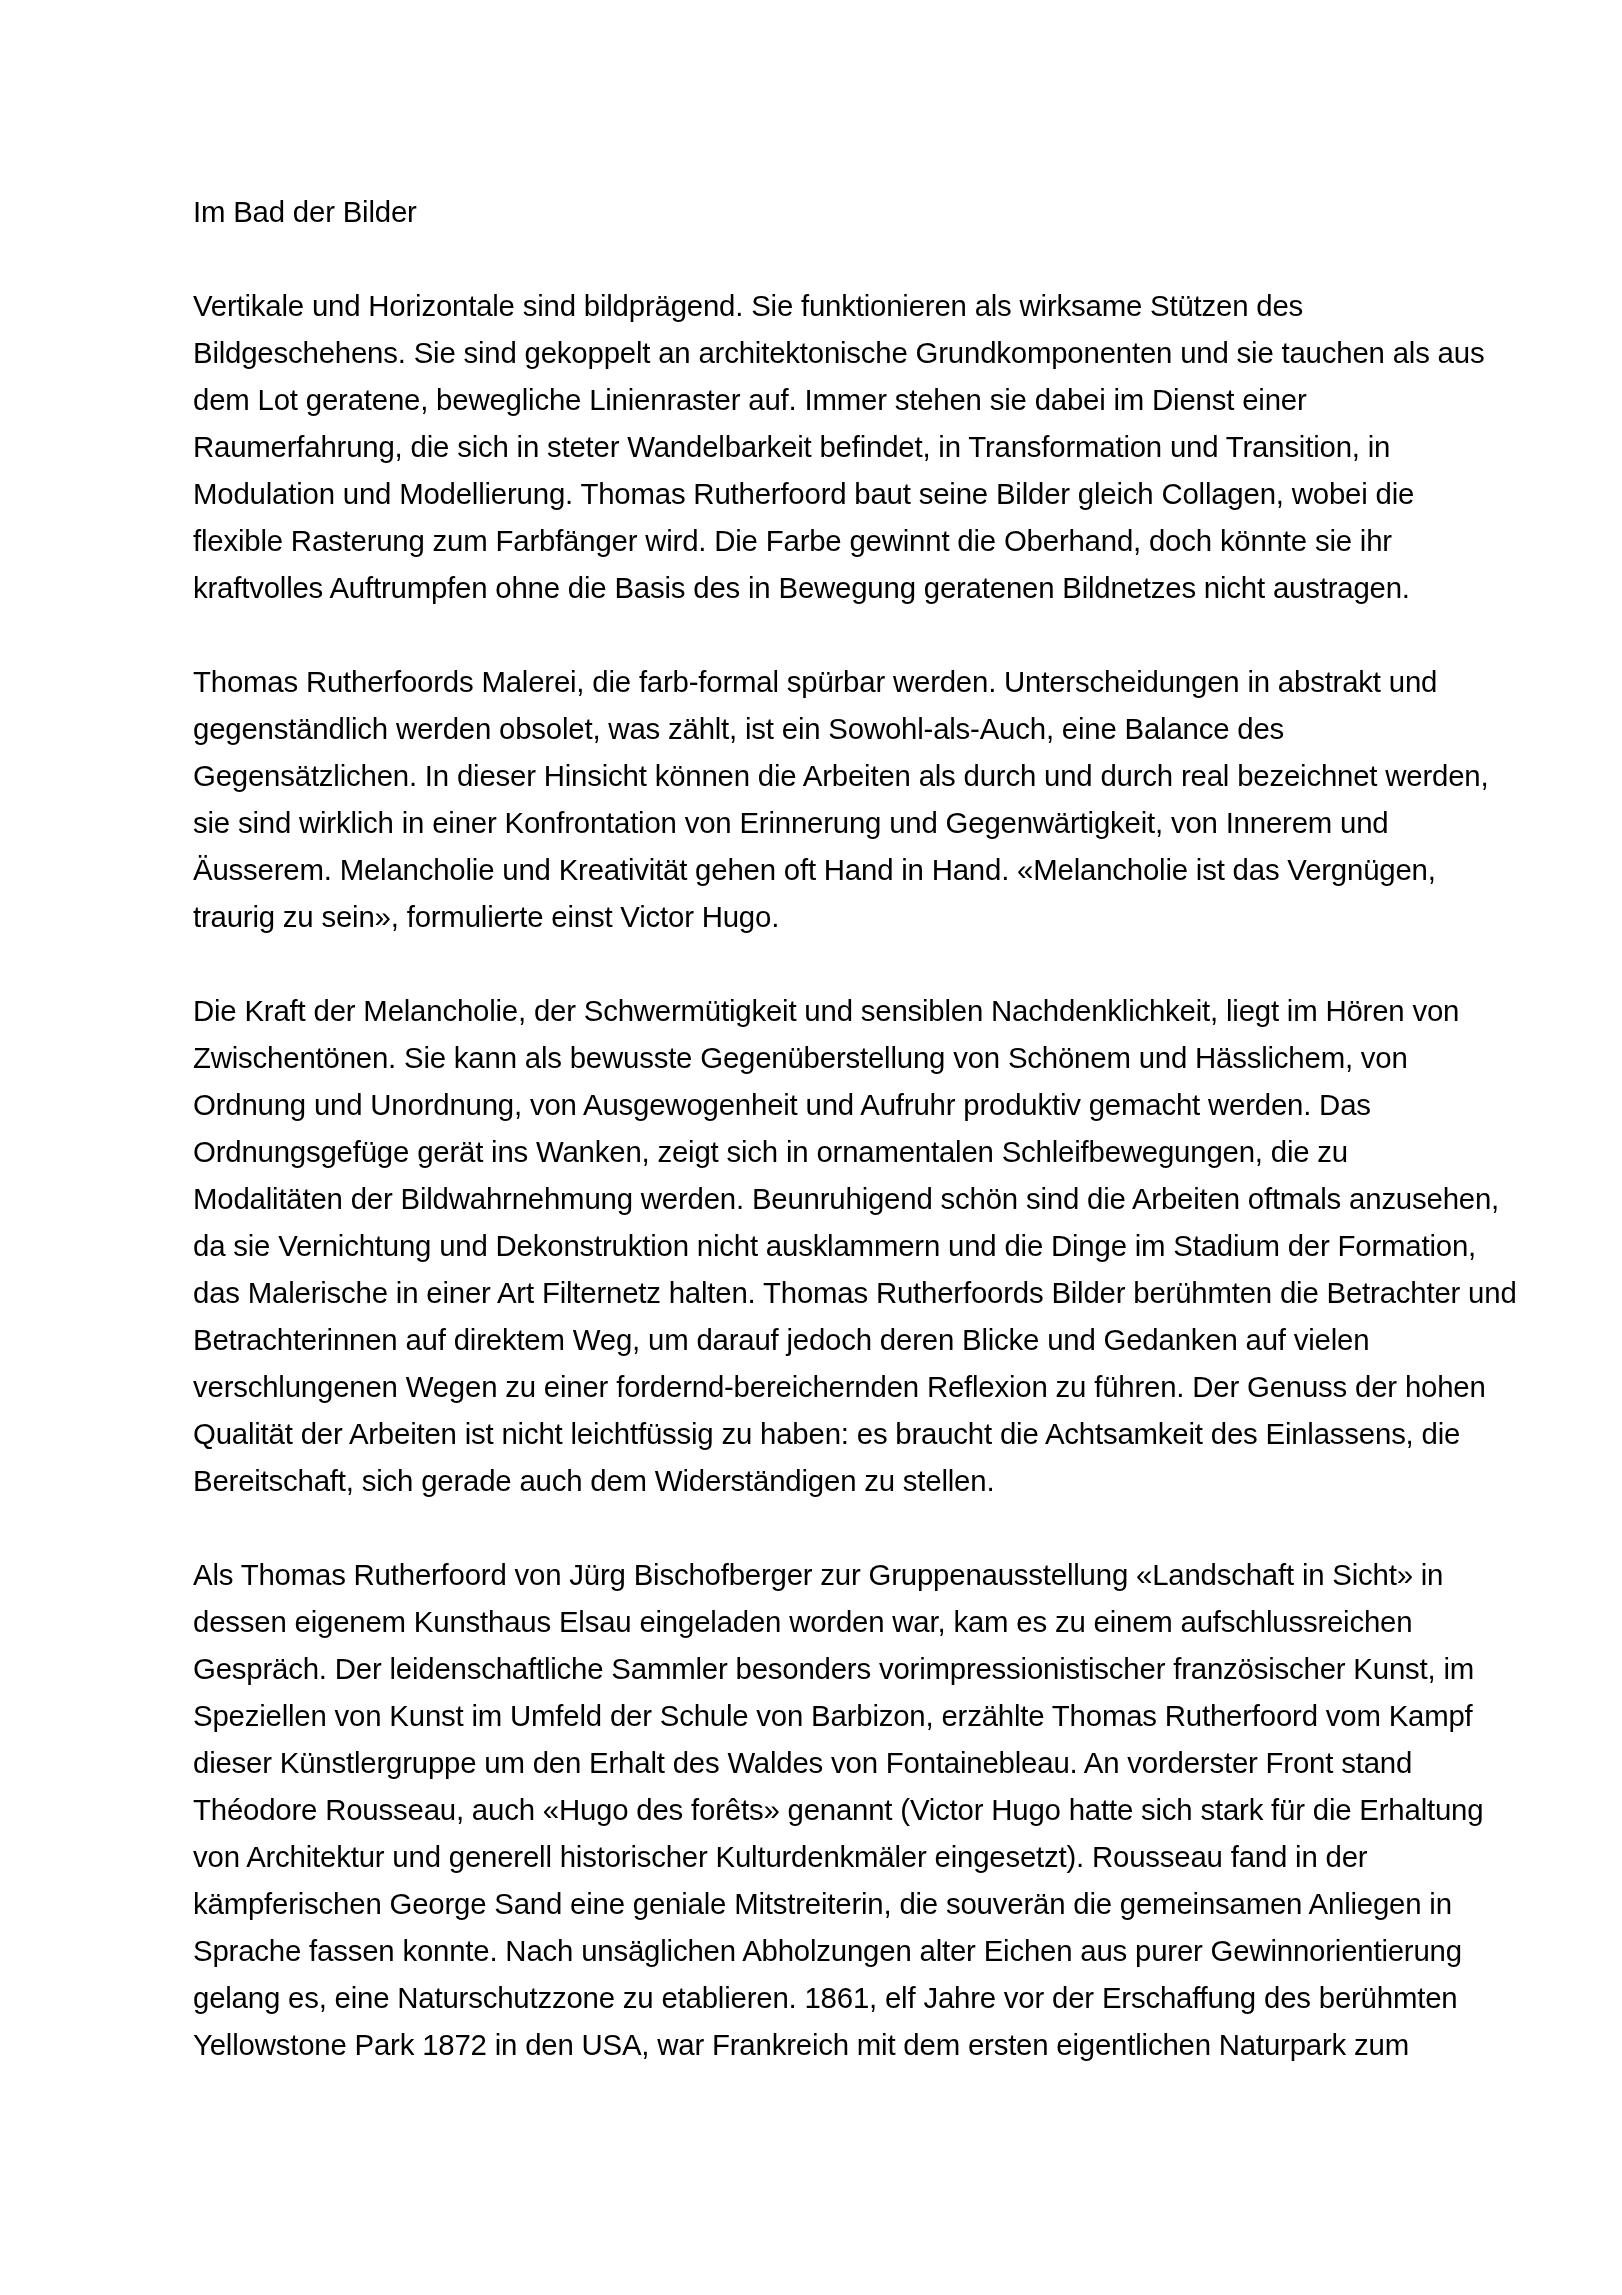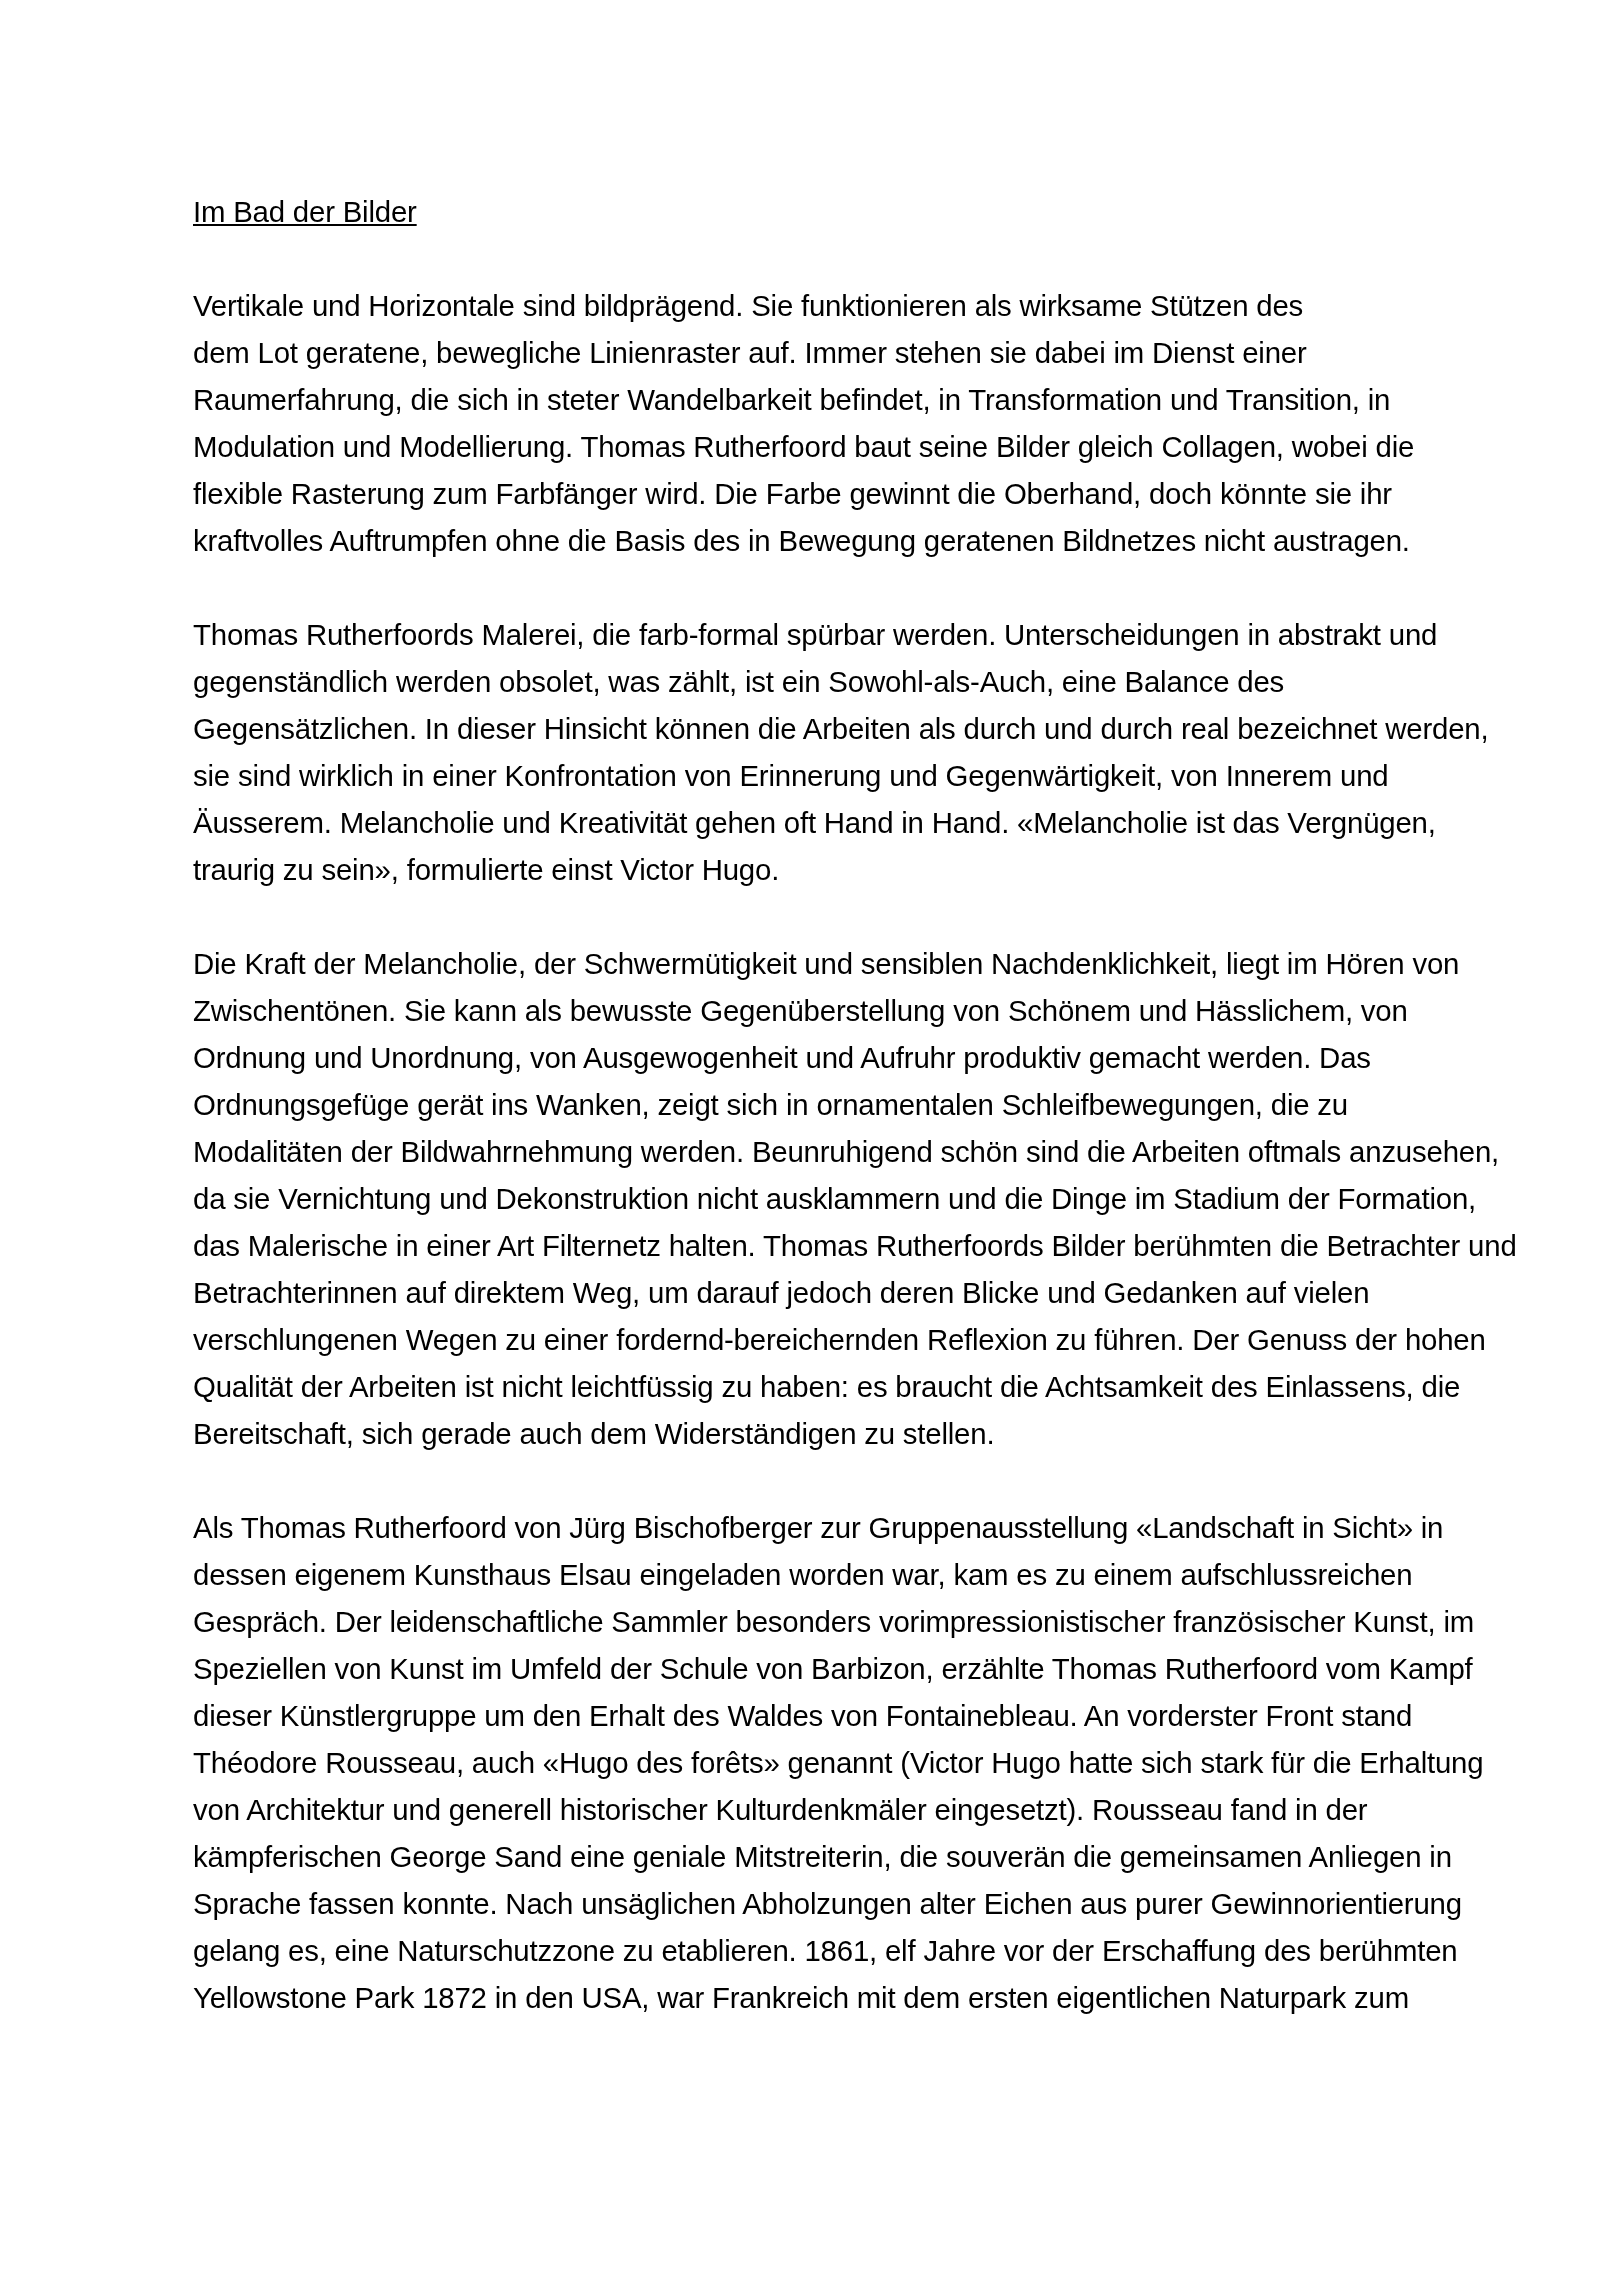--- a/index.html
+++ b/index.html
@@ -18,38 +18,38 @@
     letter-spacing: -0.2px;
     overflow: hidden;
     box-sizing: border-box;
     padding: 188px 183px 0 193px;
   }
   .title {
     line-height: 47px;
     margin: 0 0 47px 0;
     font-weight: 400;
     white-space: nowrap;
-    text-decoration: underline;
   }
   .para {
     margin: 16px 0 47px 0;
   }
   .line {
     line-height: 47px;
     white-space: nowrap;
   }
 </style>
 </head>
 <body>
 
 <div class="page">
   <div class="title">Im Bad der Bilder</div>
   <div id="paragraphs">
       <div class="para">
         <div class="line">Vertikale und Horizontale sind bildprägend. Sie funktionieren als wirksame Stützen des</div>
+        <div class="line">Bildgeschehens. Sie sind gekoppelt an architektonische Grundkomponenten und sie tauchen als aus</div>
         <div class="line">dem Lot geratene, bewegliche Linienraster auf. Immer stehen sie dabei im Dienst einer</div>
         <div class="line">Raumerfahrung, die sich in steter Wandelbarkeit befindet, in Transformation und Transition, in</div>
         <div class="line">Modulation und Modellierung. Thomas Rutherfoord baut seine Bilder gleich Collagen, wobei die</div>
         <div class="line">flexible Rasterung zum Farbfänger wird. Die Farbe gewinnt die Oberhand, doch könnte sie ihr</div>
         <div class="line">kraftvolles Auftrumpfen ohne die Basis des in Bewegung geratenen Bildnetzes nicht austragen.</div>
       </div>
       <div class="para">
         <div class="line">Thomas Rutherfoords Malerei, die farb-formal spürbar werden. Unterscheidungen in abstrakt und</div>
         <div class="line">gegenständlich werden obsolet, was zählt, ist ein Sowohl-als-Auch, eine Balance des</div>
         <div class="line">Gegensätzlichen. In dieser Hinsicht können die Arbeiten als durch und durch real bezeichnet werden,</div>

